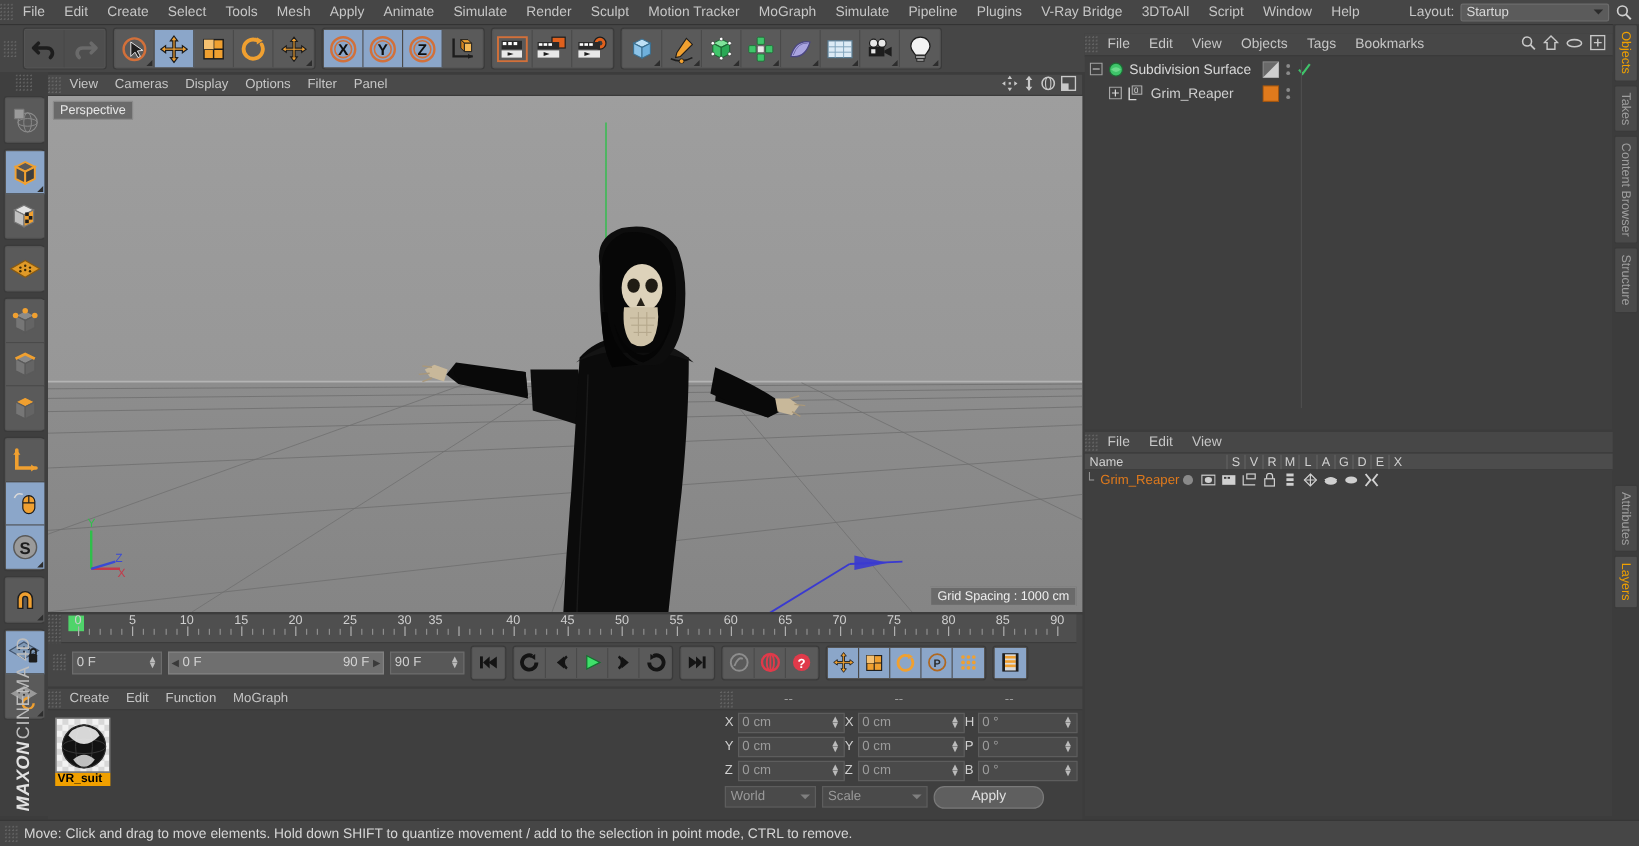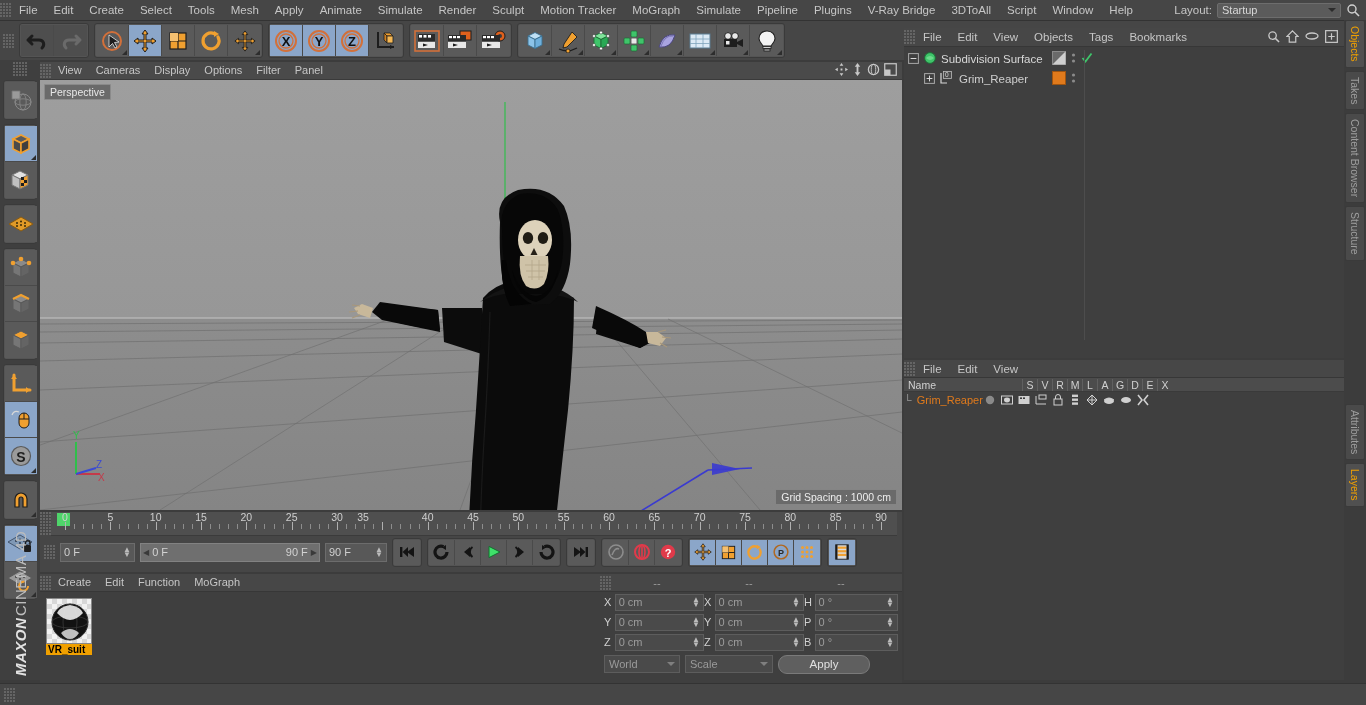--- a/index.html
+++ b/index.html
@@ -1351,14 +1351,15 @@
     <div style="height:140px"></div>
     <div id="vtabs-bottom">
         <div class="vtab">Attributes</div>
         <div class="vtab active">Layers</div>
       </div>
   </div>
   <div class="scrollstrip" style="right:0;top:0;width:0"></div>
 
   <div class="statusbar">
     <div class="grip" style="margin-left:4px"></div>
+    <span class="statustext">Move: Click and drag to move elements. Hold down SHIFT to quantize movement / add to the selection in point mode, CTRL to remove.</span>
   </div>
 </div>
 
 </body></html>

